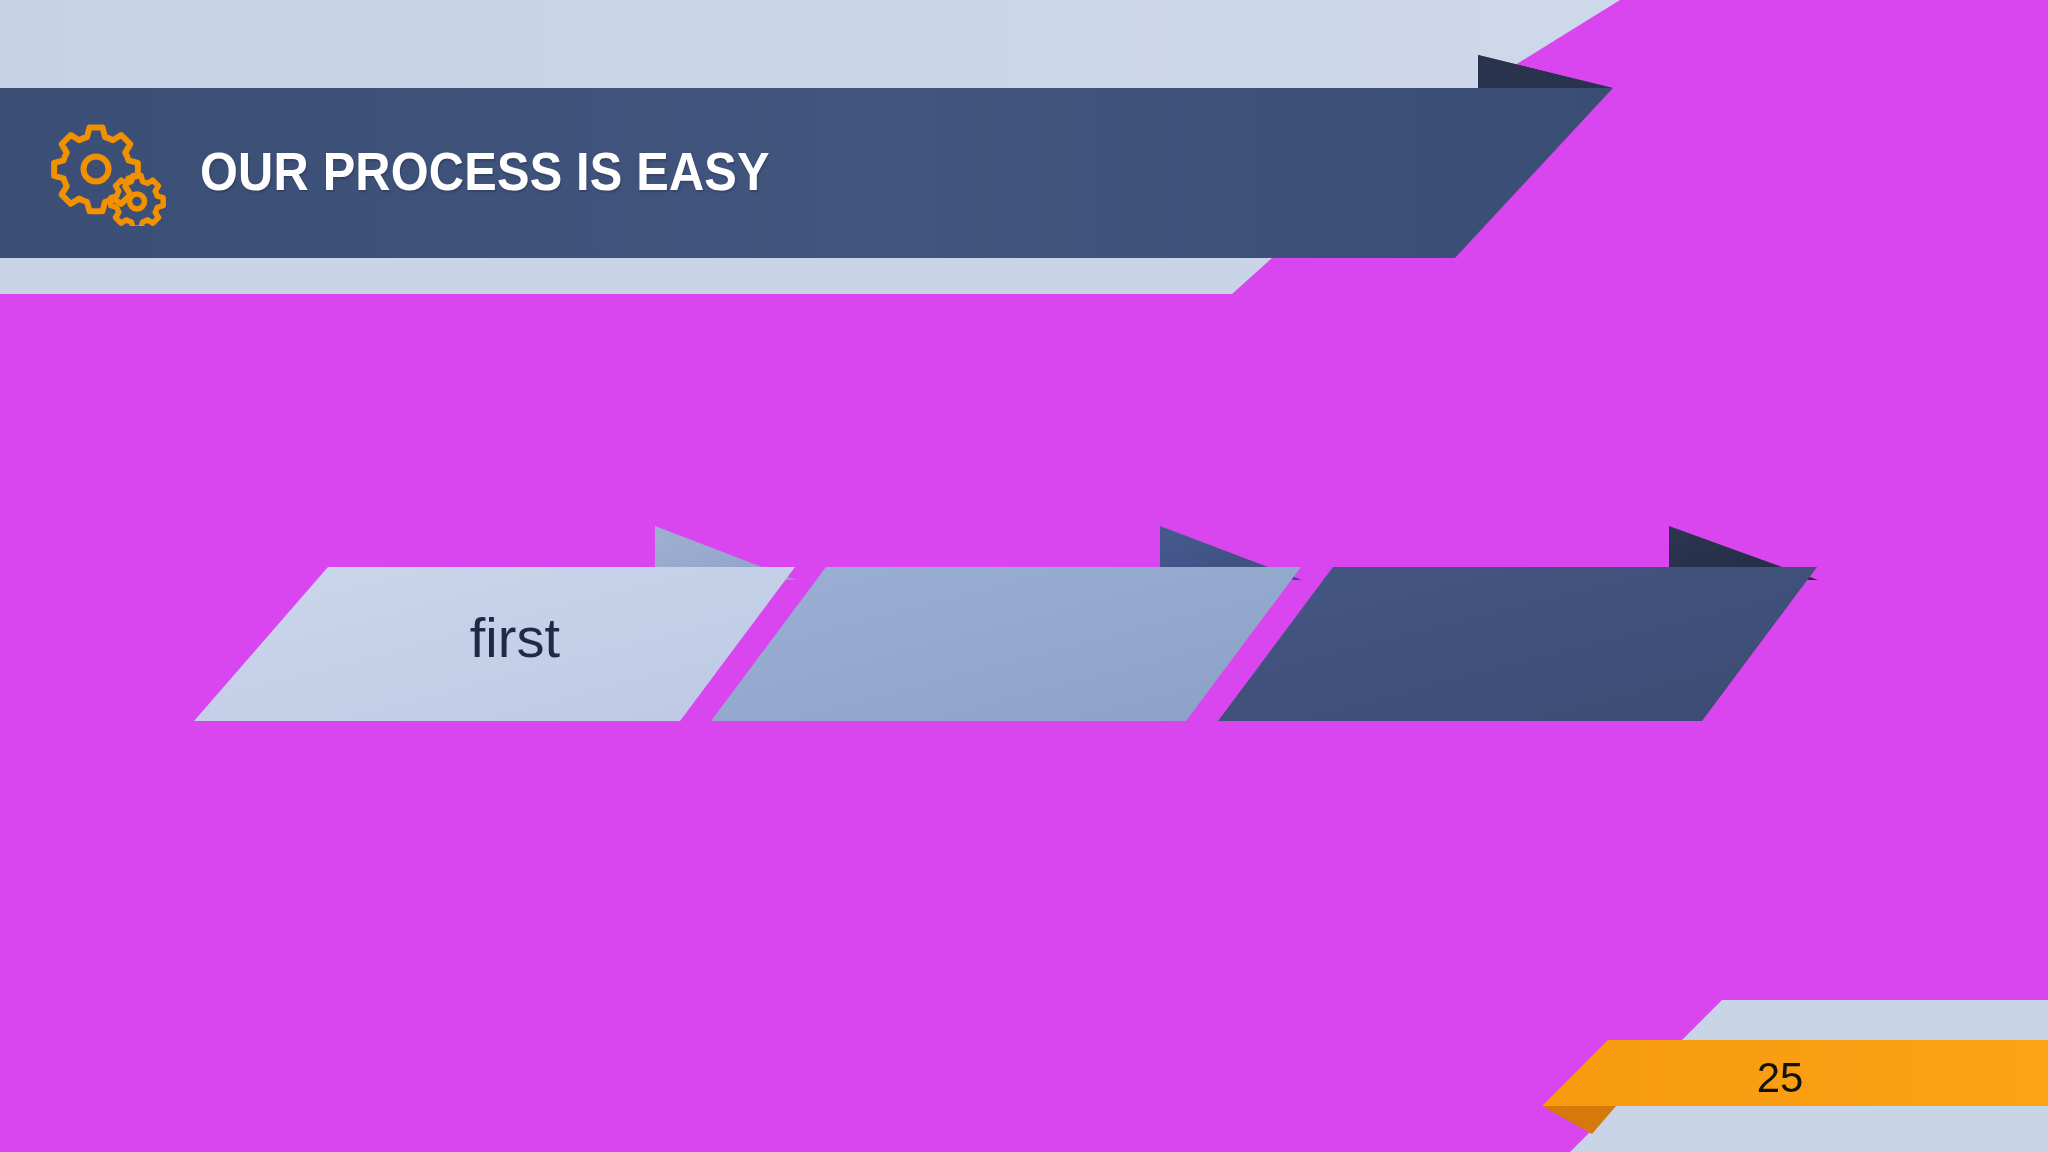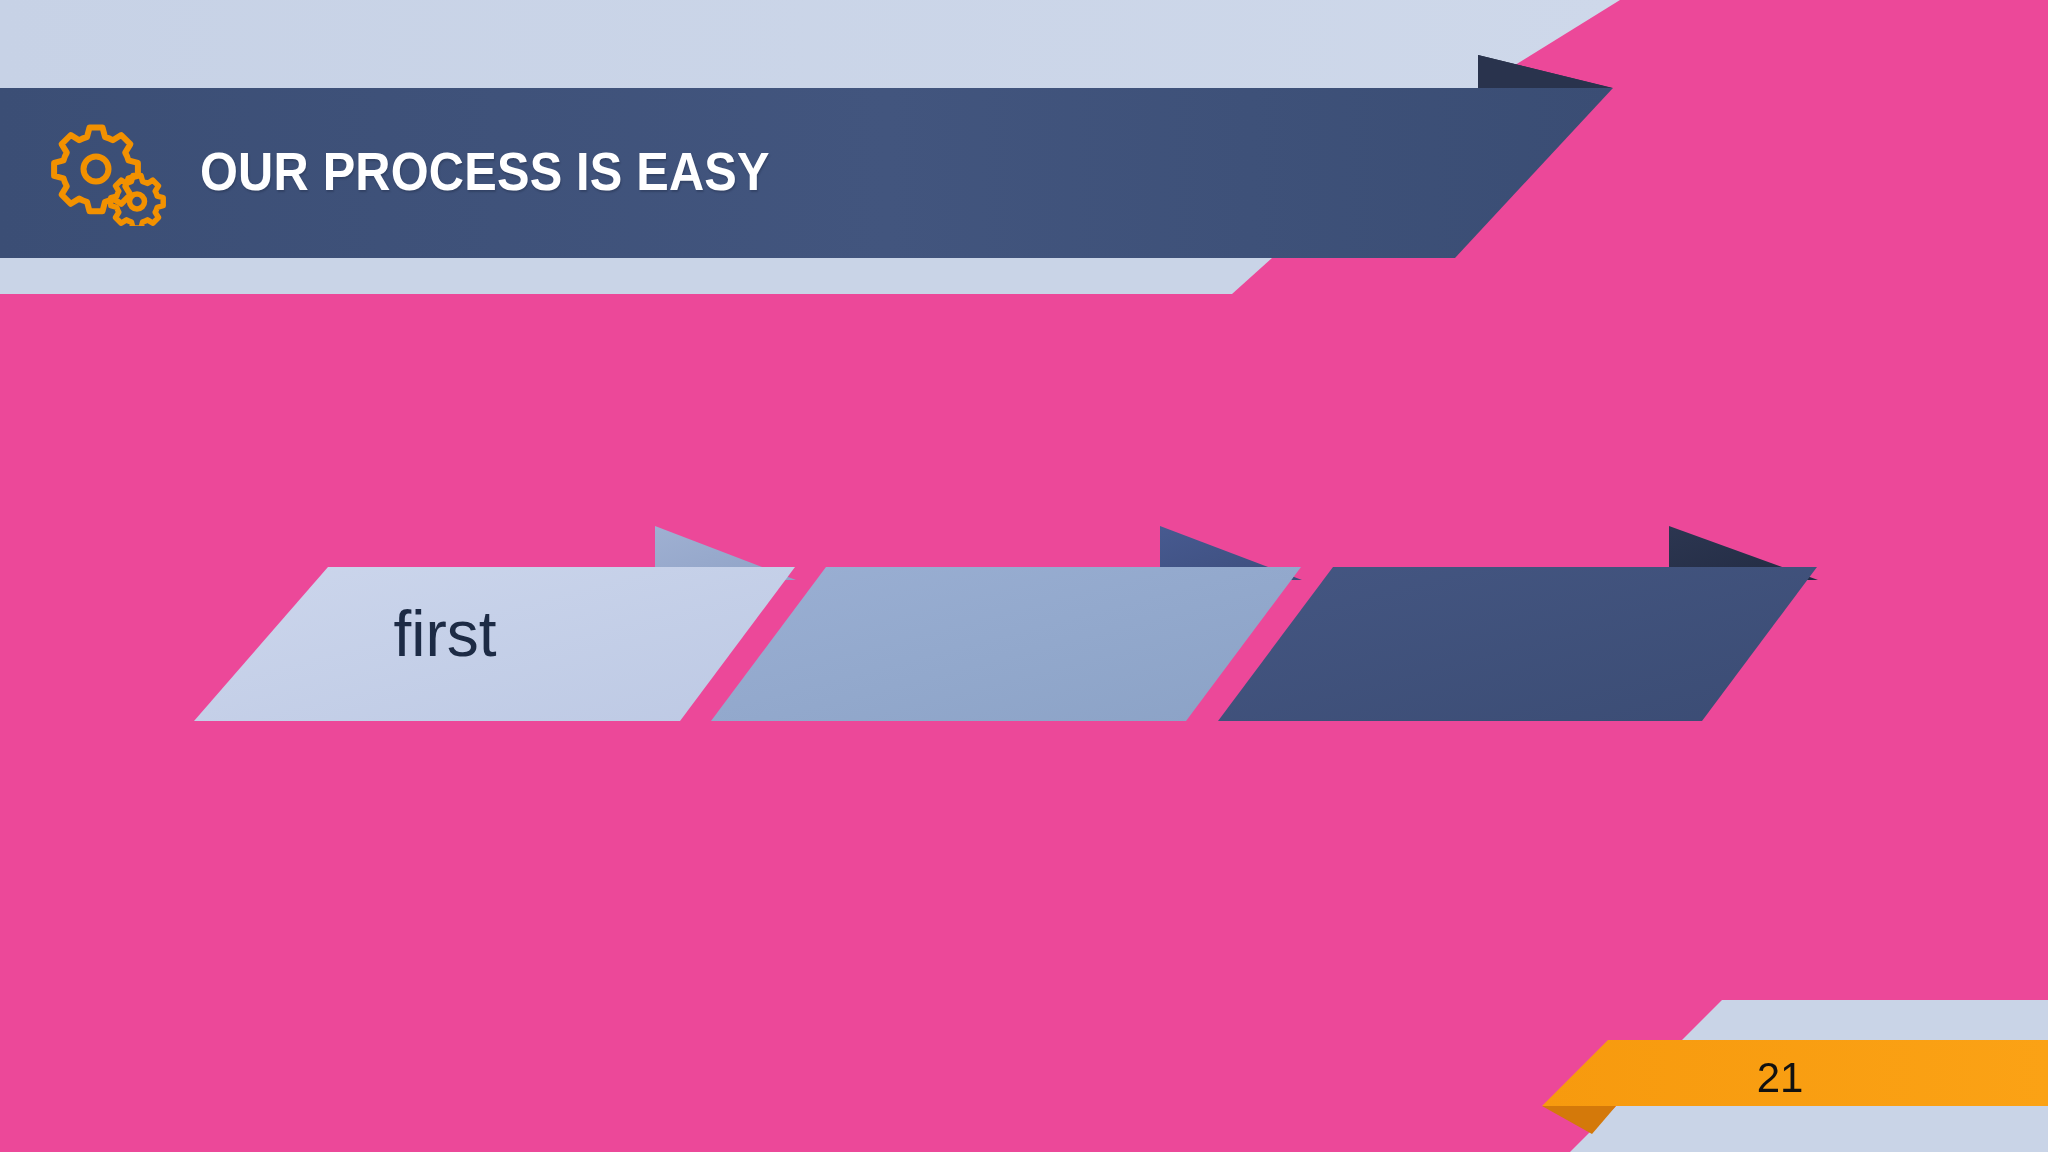--- a/index.html
+++ b/index.html
@@ -11,21 +11,21 @@
     width: 2048px;
     height: 1152px;
     overflow: hidden;
     font-family: "Liberation Sans", sans-serif;
   }
 
   #slide {
     position: relative;
     width: 2048px;
     height: 1152px;
-    background: #ec4899;
+    background: #d946ef;
     overflow: hidden;
   }
 
   
   #header-group {
     position: absolute;
     left: 0;
     top: 0;
     width: 2048px;
     height: 320px;
@@ -73,25 +73,26 @@
   #process-svg {
     position: absolute;
     left: 0;
     top: 0;
     display: block;
   }
   .step-label {
     position: absolute;
     color: #1d2b45;
     font-family: "Liberation Sans", sans-serif;
-    font-size: 64px;
+    font-size: 56px;
     font-weight: normal;
     white-space: nowrap;
-    text-align: center;
+    text-align: right;
     line-height: 1;
+    margin-top: 8px;
   }
   #step-label-0 { left: 330px; top: 122px; width: 230px; }
   #step-label-1 { left: 640px; top: 122px; width: 340px; }
   #step-label-2 { left: 1360px; top: 122px; width: 200px; color: #ffffff; }
 
   
   #page-badge-group {
     position: absolute;
     left: 1540px;
     top: 1000px;
@@ -228,16 +229,16 @@
         </linearGradient>
       </defs>
 
       <polygon points="182,0 508,0 508,152 30,152" fill="#c9d4e7"></polygon>
 
       <polygon points="2,106 76,106 52,134" fill="#d4790a"></polygon>
 
       <polygon points="68,40 508,40 508,106 2,106" fill="url(#orangeGrad)"></polygon>
     </svg>
 
-    <div id="page-number">21</div>
+    <div id="page-number">25</div>
   </div>
 
 </div>
 
 </body></html>

